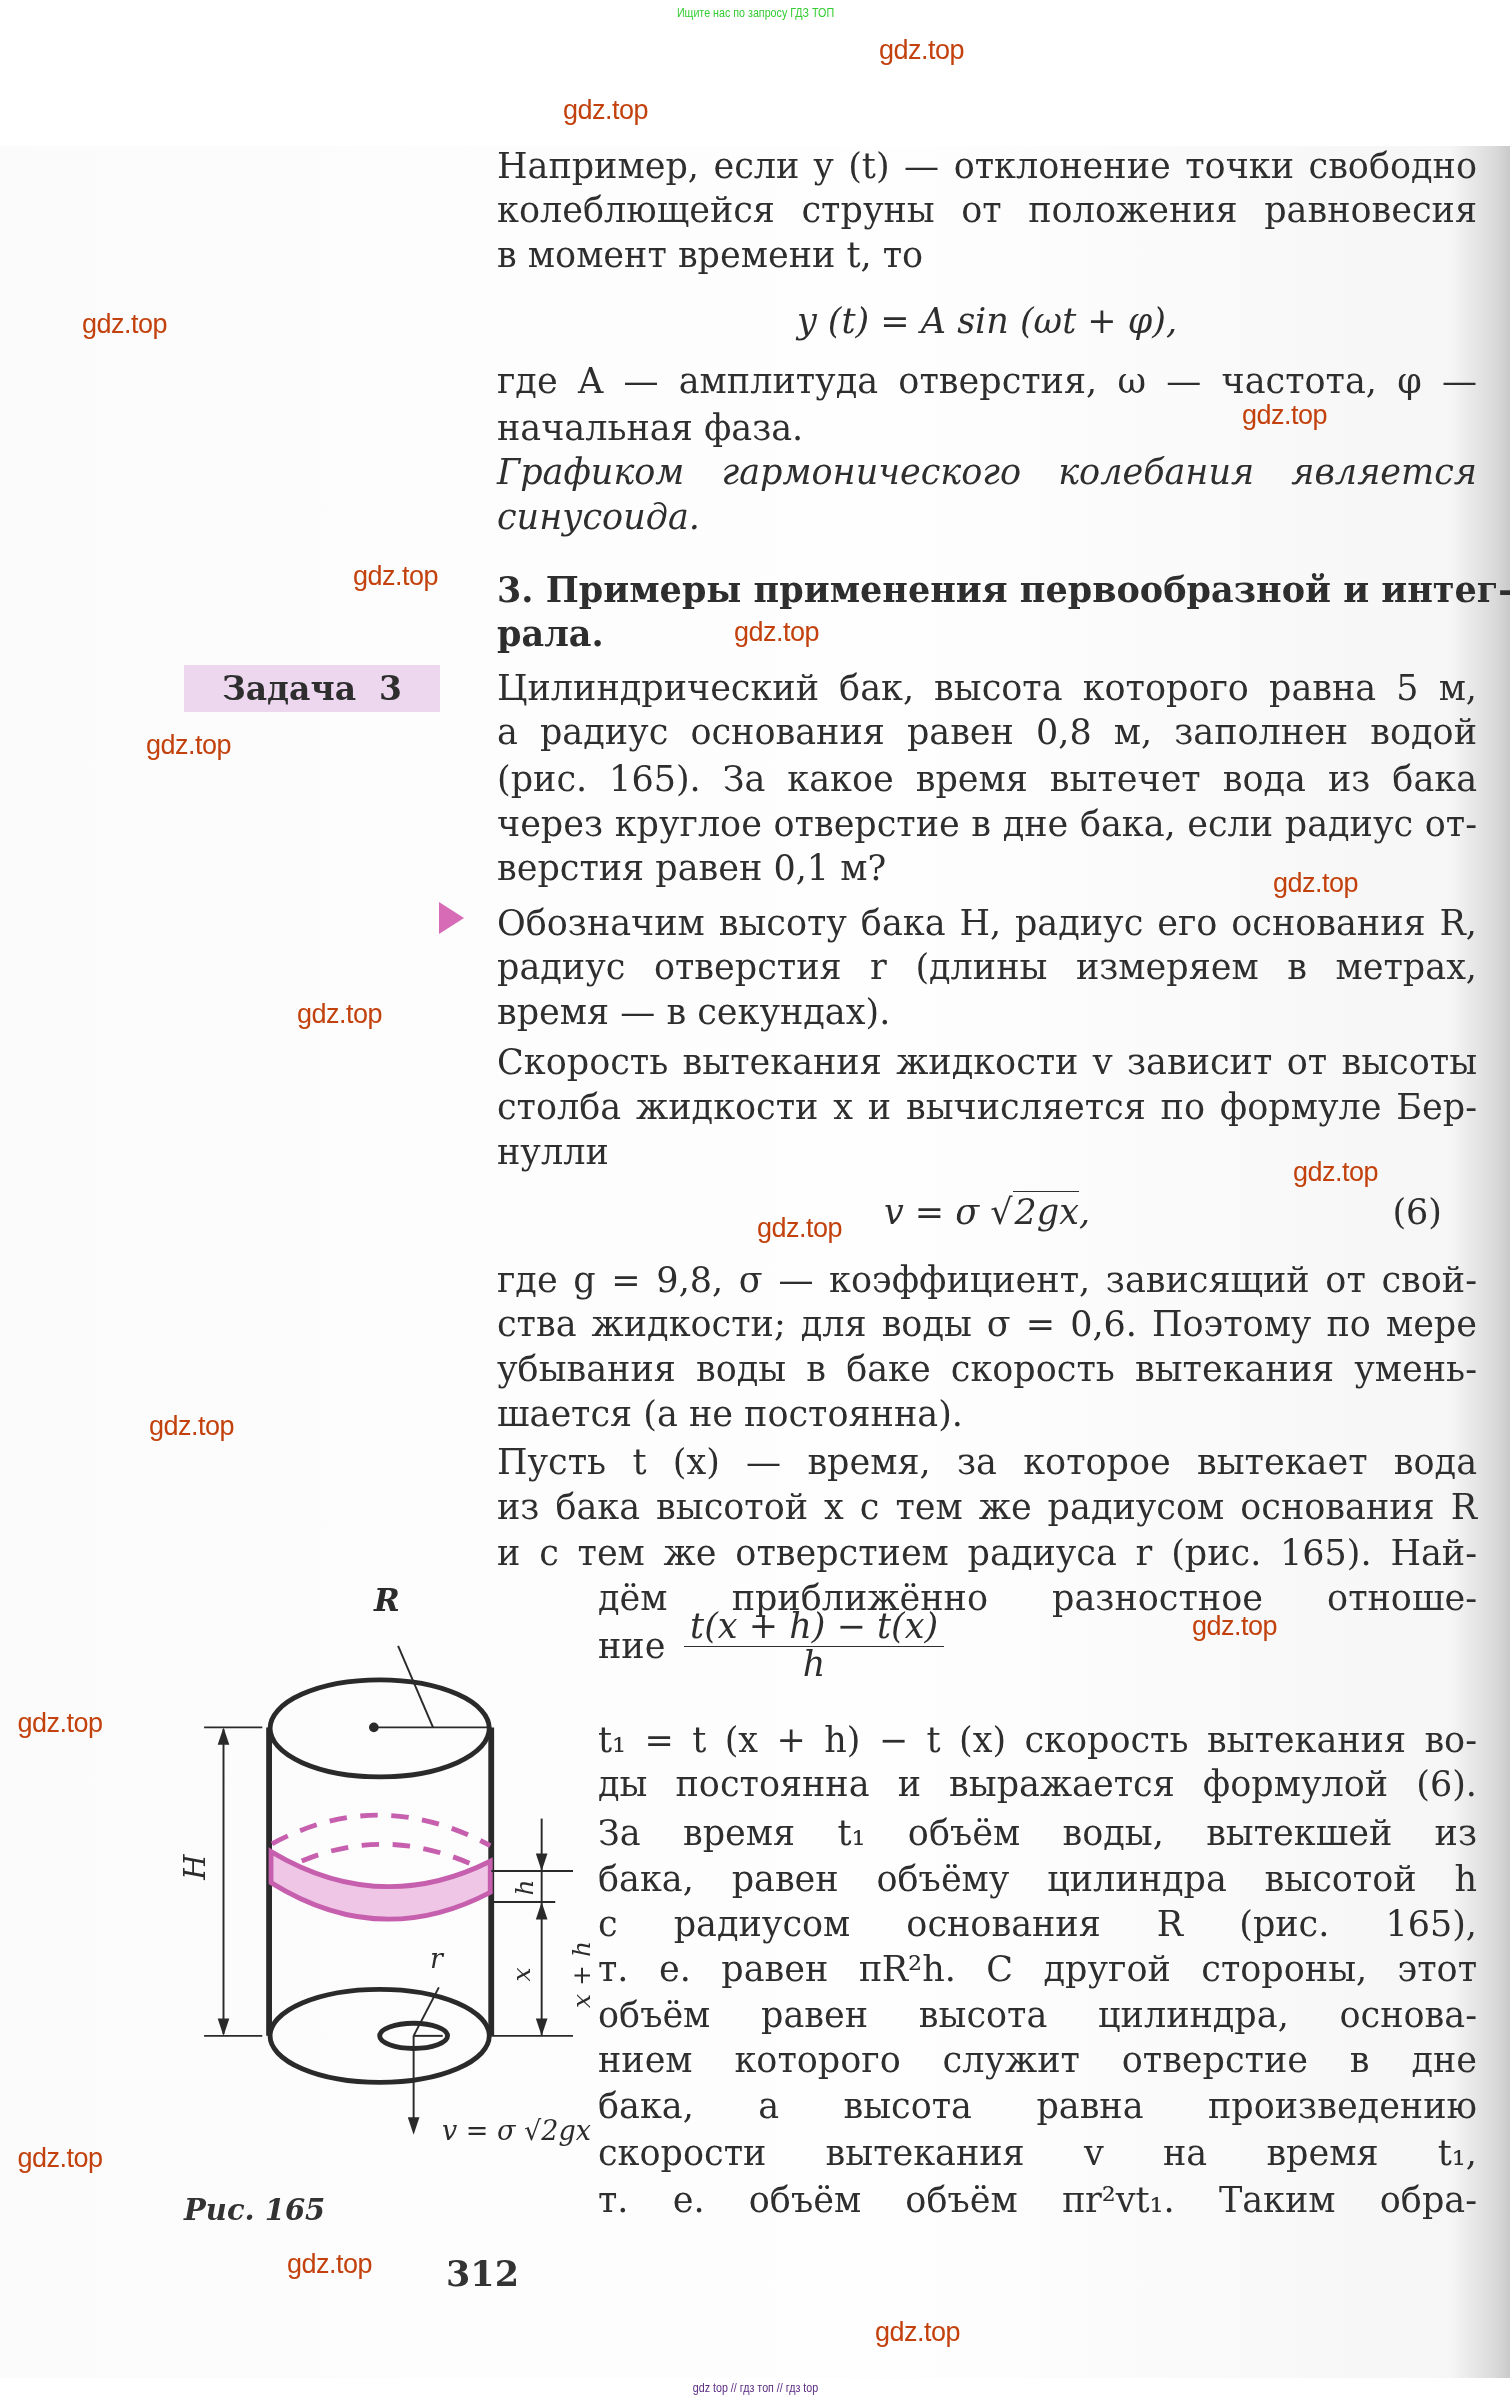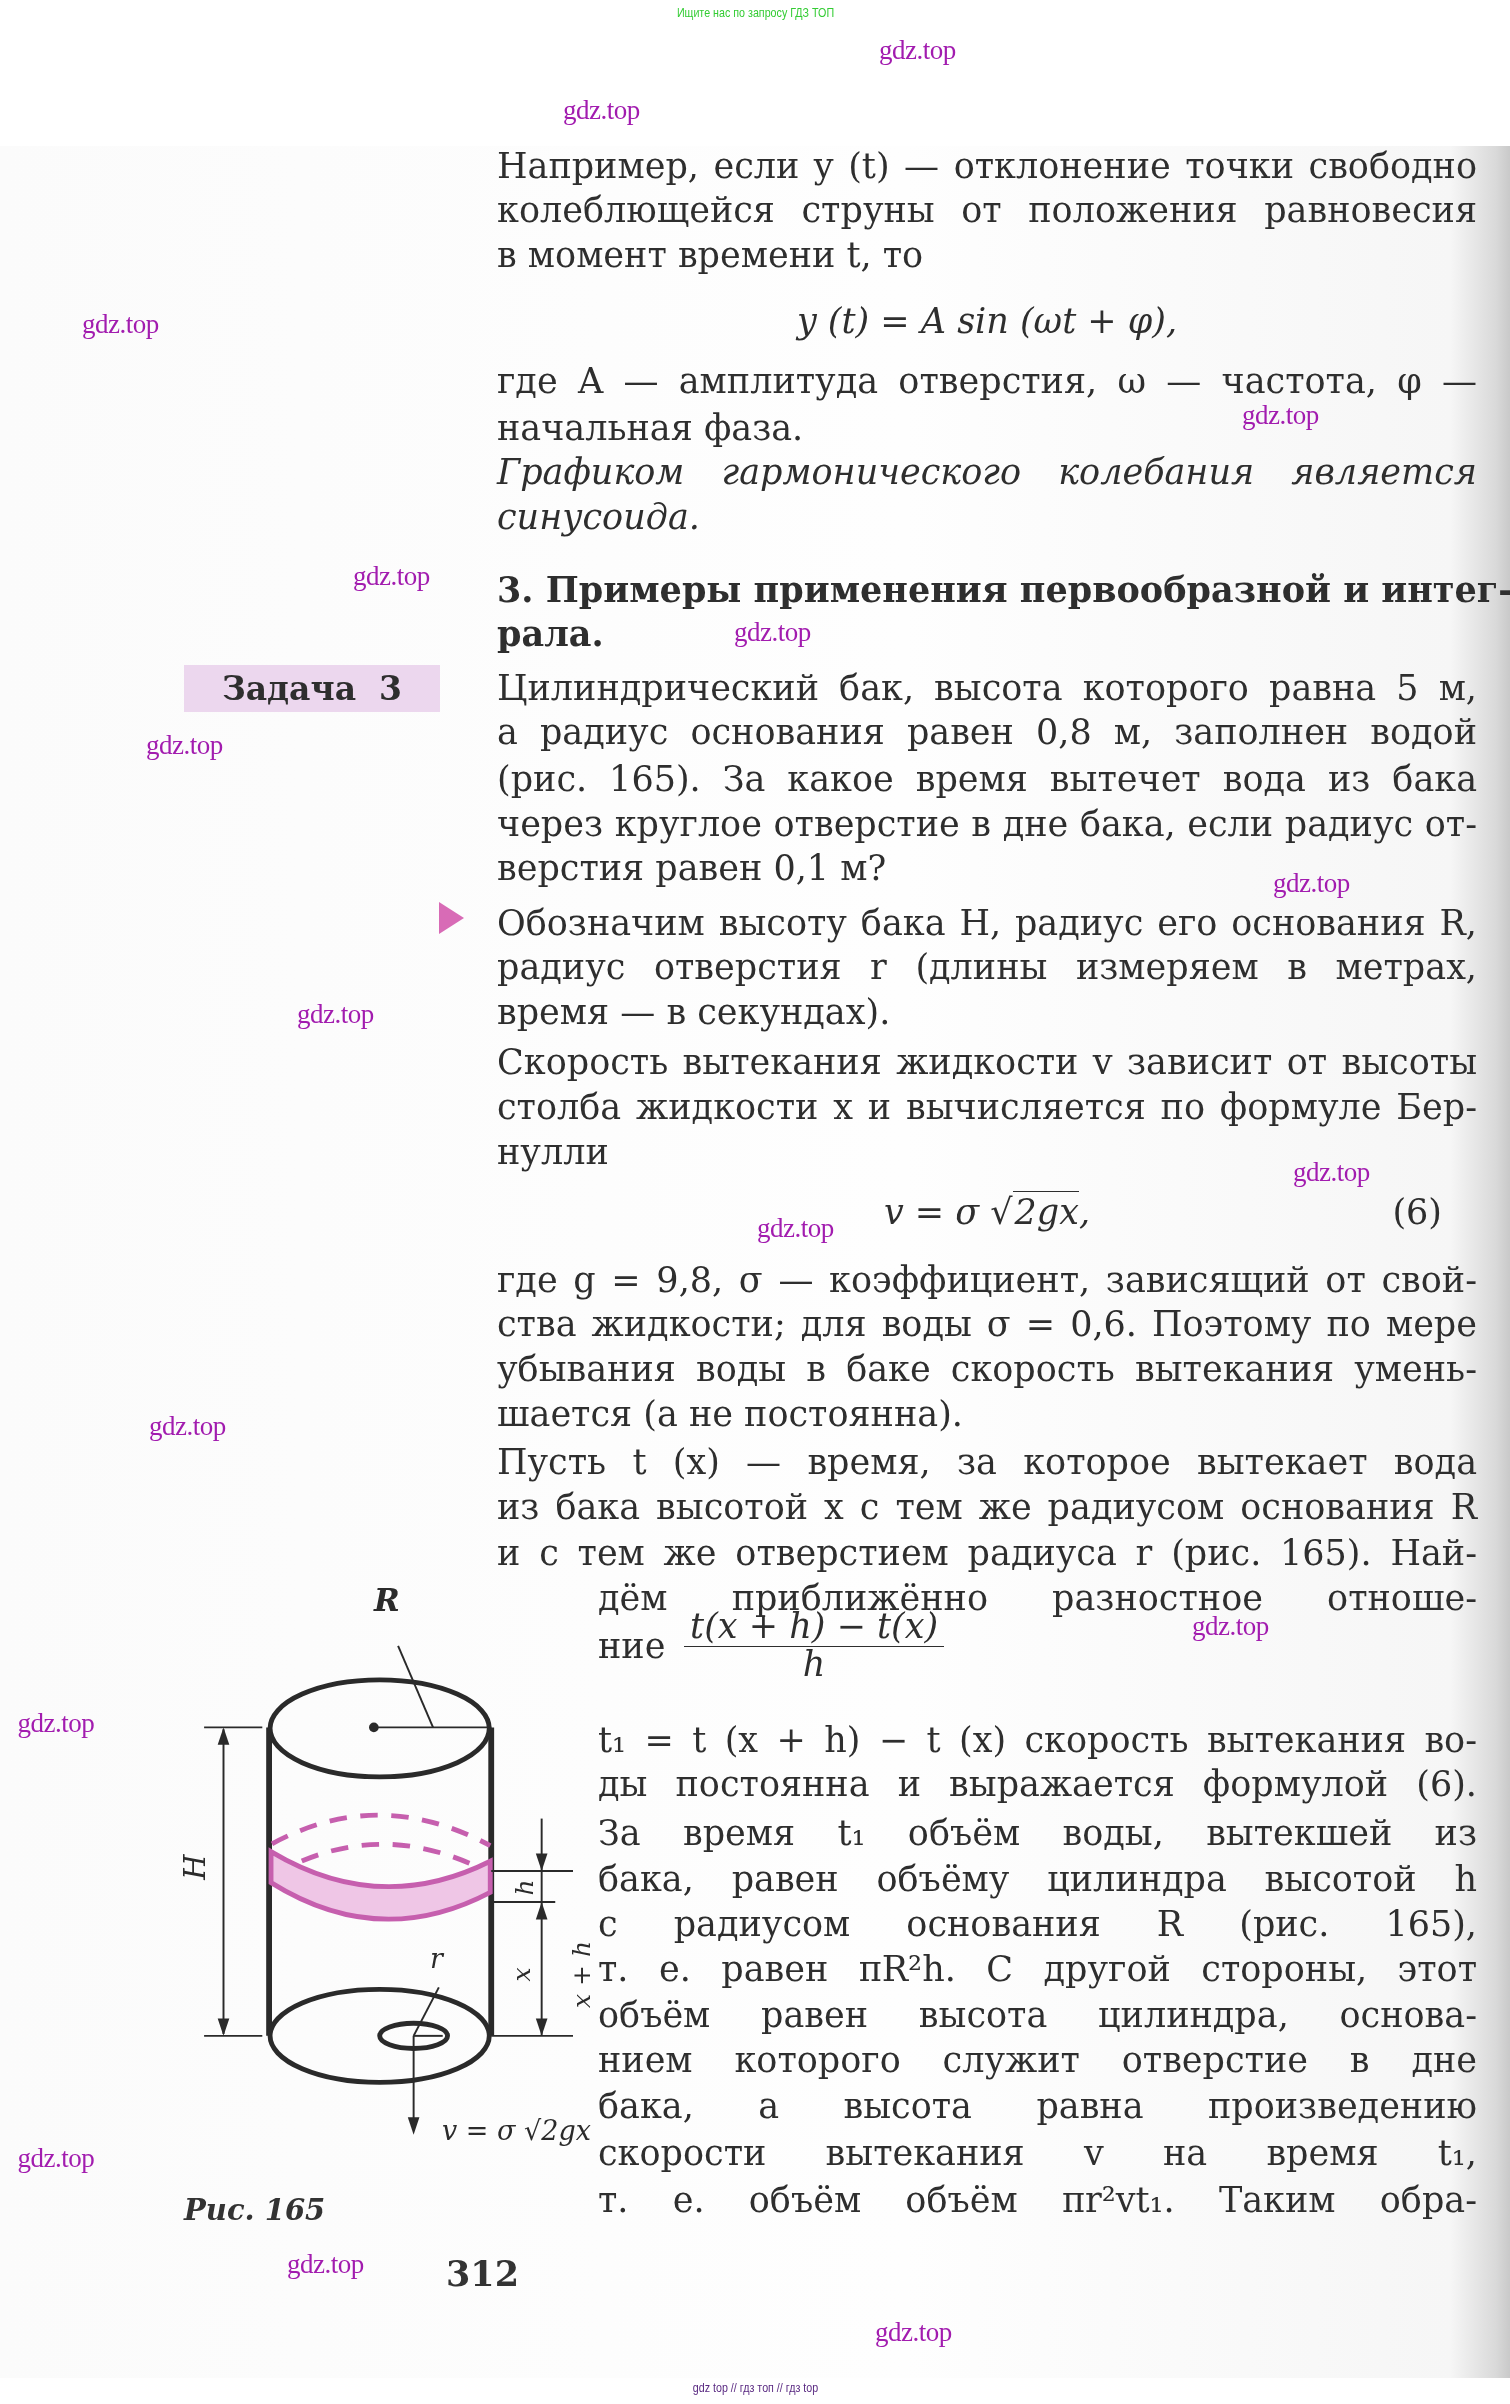--- a/index.html
+++ b/index.html
@@ -17,22 +17,22 @@
     position: absolute; top: 5.8px; left: 0; width: 1511px; text-align: center;
     font-family: "Liberation Sans", sans-serif; font-size: 12.6px; color: #33cc33;
     transform: scaleX(0.85);
   }
   .bottom-banner {
     position: absolute; top: 2381px; left: 0; width: 1511px; text-align: center;
     font-family: "Liberation Sans", sans-serif; font-size: 12.6px; color: #5a2a82;
     transform: scaleX(0.85);
   }
   .wm {
-    position: absolute; font-family: Liberation Serif, serif; font-size: 27px;
-    color: #a21caf; white-space: nowrap; letter-spacing: -0.5px; z-index: 5;
+    position: absolute; font-family: Liberation Sans, sans-serif; font-size: 27px;
+    color: #c2410c; white-space: nowrap; letter-spacing: -0.5px; z-index: 5;
   }
   .line {
     position: absolute; left: 497px; width: 980px; font-size: 35px; line-height: 45px;
     white-space: nowrap; color: #2e2e2e;
   }
   .just { text-align: justify; text-align-last: justify; }
   .it { font-style: italic; }
   .bold { font-weight: bold; }
   .center { text-align: center; }
   .task-label {

